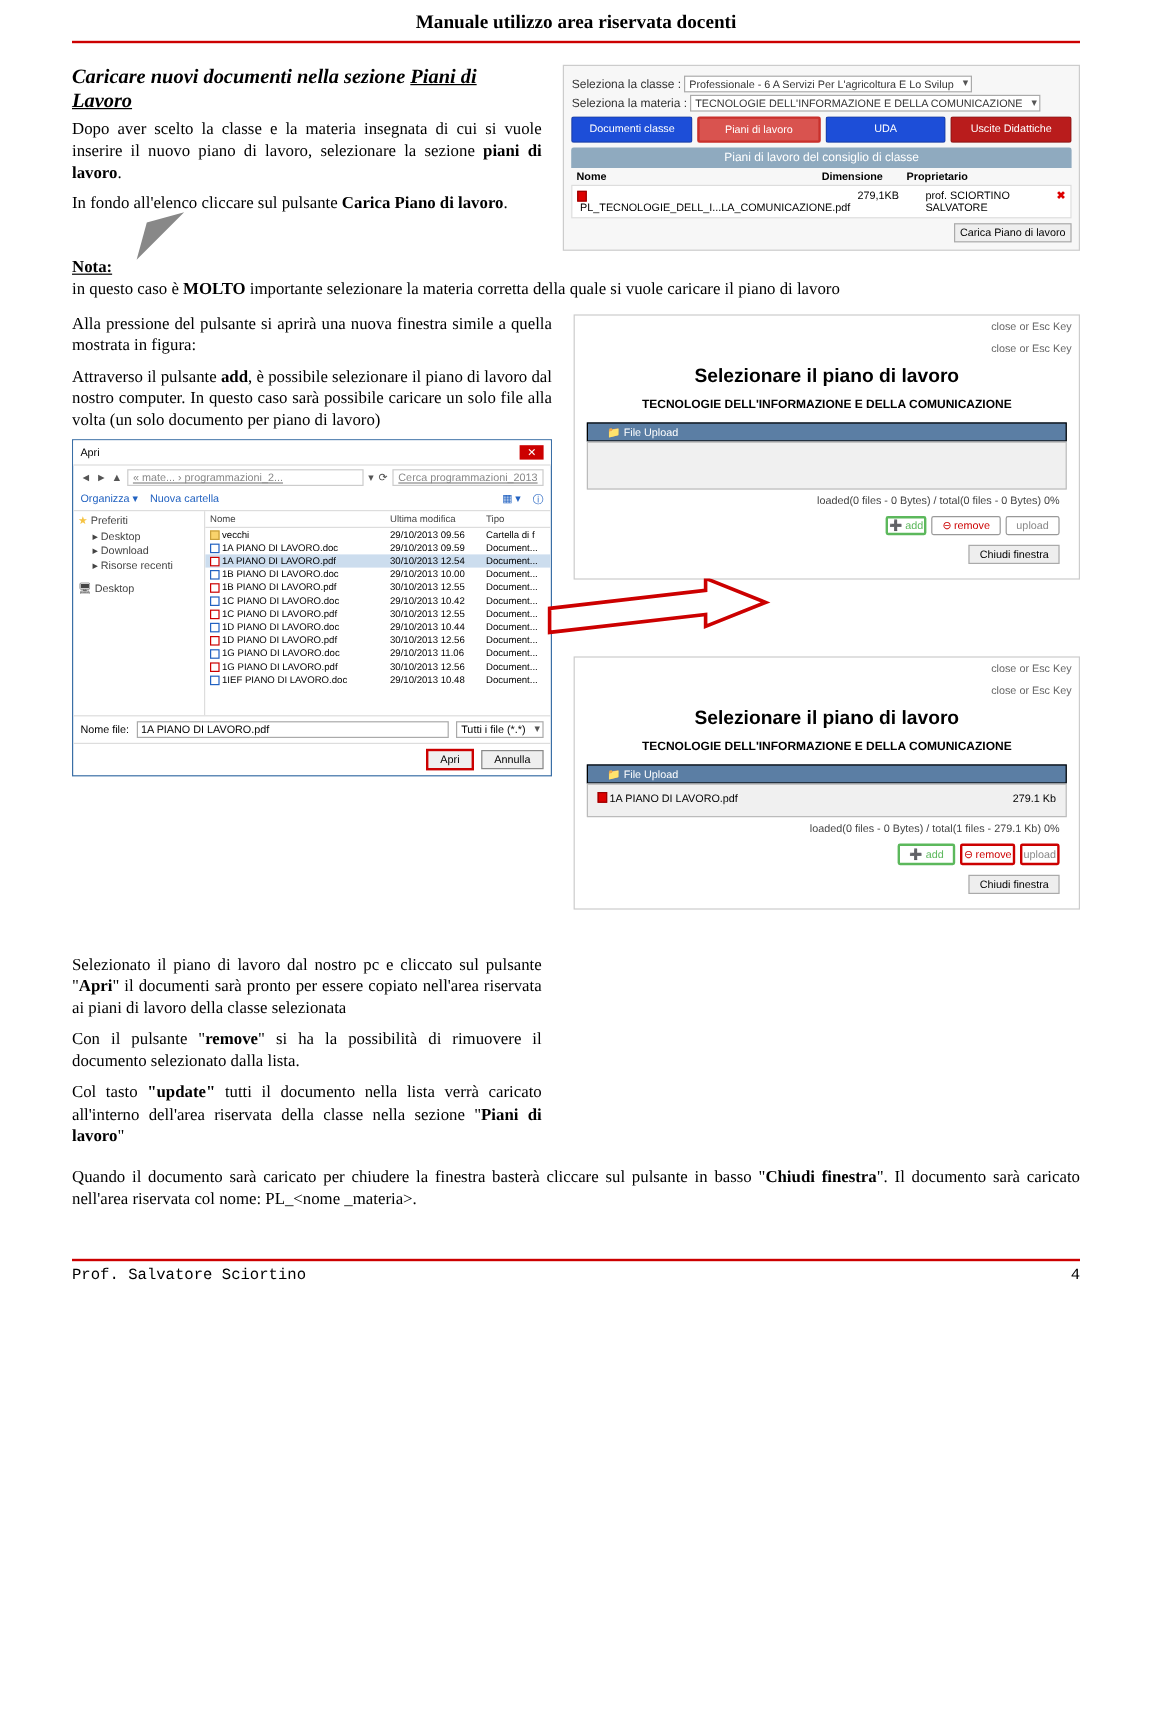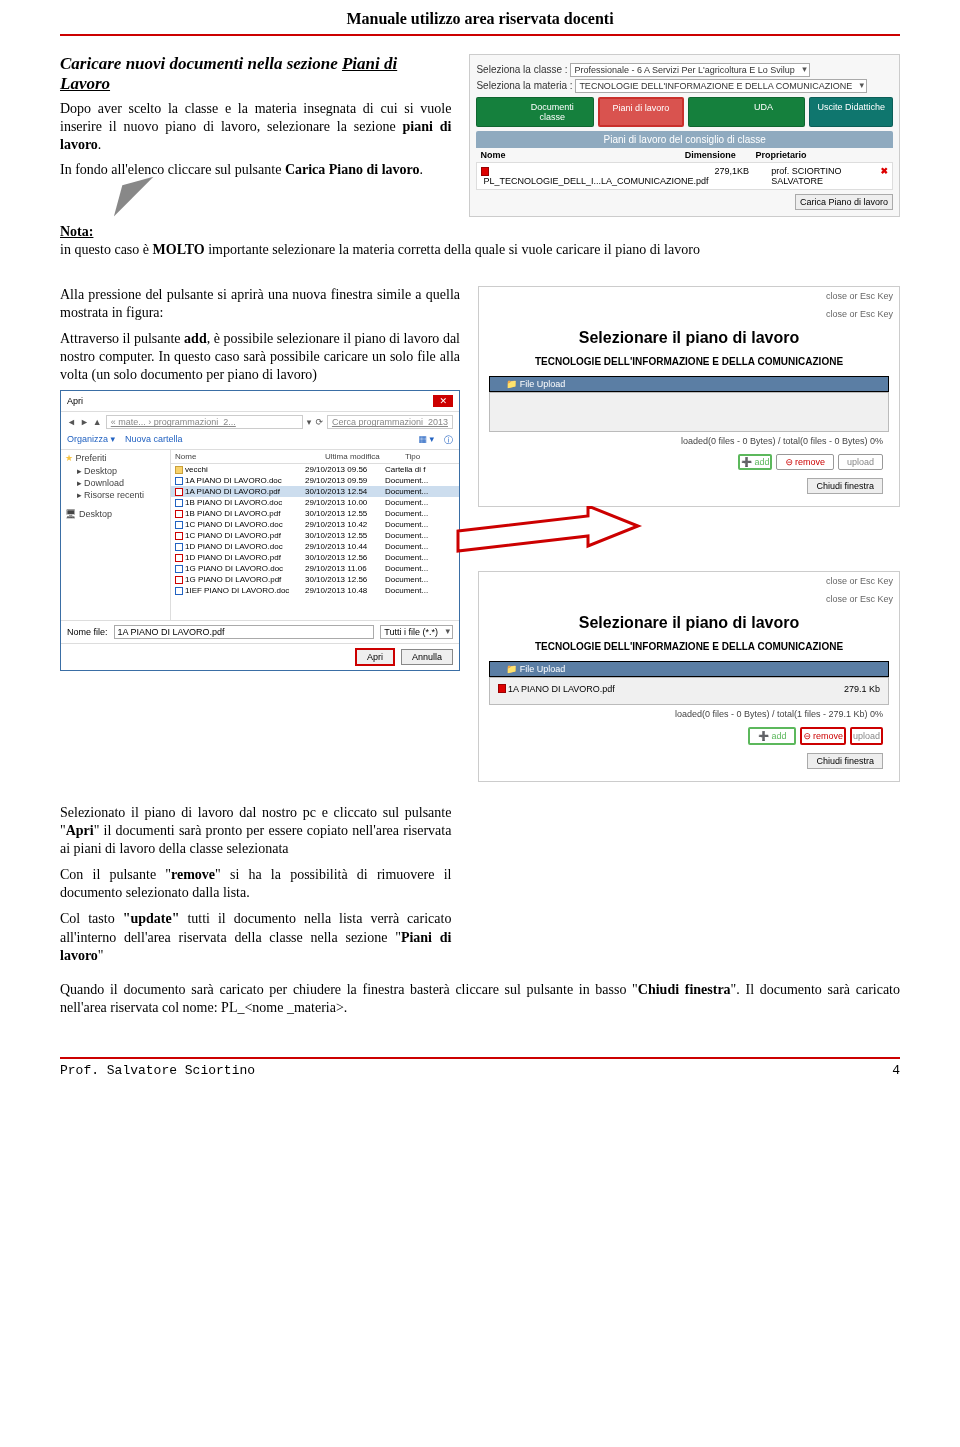--- a/index.html
+++ b/index.html
@@ -11,23 +11,23 @@
   p { text-align: justify; margin-bottom: 6px; line-height: 1.3; }
   .two-col { display: flex; gap: 18px; }
   .left-col { flex: 1; }
   .right-col { flex: 1.1; font-family: Arial, sans-serif; font-size: 10px; }
   .panel { border: 1px solid #ccc; background: #f7f7f7; padding: 6px; }
   .lbl { font-size: 10px; color: #333; margin: 2px 0; }
   .sel { display: inline-block; border: 1px solid #aaa; background: #fff; padding: 1px 14px 1px 3px; font-size: 9px; position: relative; }
   .sel::after { content: "▾"; position: absolute; right: 2px; top: 0; color: #555; }
   .btnrow { display: flex; gap: 4px; margin: 4px 0; }
   .btn { border-radius: 2px; padding: 4px 6px; font-size: 9px; color: #fff; text-align: center; flex: 1; border: 1px solid rgba(0,0,0,.2); }
-  .btn-green { background: #15803d; padding-left: 40px; }
+  .btn-green { background: #1d4ed8; }
   .btn-red { background: #d9534f; border: 2px solid #c9302c; }
-  .btn-teal { background: #0f766e; }
+  .btn-teal { background: #b91c1c; }
   .tbl-head { background: #8faabf; color: #fff; padding: 3px; font-size: 10px; border-radius: 2px 2px 0 0; text-align:center; }
   .tbl-row { display: flex; font-size: 9px; padding: 3px 2px; background: #fff; border: 1px solid #ddd; }
   .tbl-row span { padding: 0 2px; }
   .tbl-hdr { display:flex; font-weight:bold; font-size:9px; padding:2px; }
   .tbl-hdr span { padding:0 2px; }
   .carica-btn { display:inline-block; border:1px solid #aaa; background:#eee; font-size:9px; padding:2px 4px; margin-top:4px; float:right; }
   .pdf-ico { display:inline-block; width:8px; height:9px; background:#d00; border:1px solid #900; vertical-align:middle; margin-right:2px; }
   .x-red { color:#d00; font-weight:bold; }
   .grey-arrow { width:0; height:0; border-left:28px solid transparent; border-right:28px solid transparent; border-bottom:16px solid #888; transform: rotate(-45deg); margin: -2px 0 10px 40px; }
   .nota-u { text-decoration: underline; font-weight: bold; }
@@ -53,21 +53,21 @@
   .file-dialog .nav { padding:3px 6px; display:flex; align-items:center; gap:4px; color:#555; }
   .file-dialog .searchbox { border:1px solid #ccc; padding:1px 4px; color:#888;text-decoration:underline; }
   .file-dialog .tool { display:flex; padding:2px 6px; color:#2262c1; gap:10px; border-bottom:1px solid #ddd; }
   .file-dialog .body { display:flex; height:170px; }
   .file-dialog .side { width:110px; border-right:1px solid #ddd; padding:2px 4px; color:#444; }
   .file-dialog .side div { padding:1px 0; }
   .file-dialog .list { flex:1; overflow:hidden; }
   .file-dialog .list .lhdr { display:flex; border-bottom:1px solid #ddd; padding:2px 4px; color:#444; font-size:8px; }
   .file-dialog .list .litem { display:flex; padding:1px 4px; font-size:8px; }
   .file-dialog .list .litem.sel-row { background:#cde; }
-  .file-dialog .list .litem .c1 { width:130px; }
+  .file-dialog .list .litem .c1 { width:150px; }
   .file-dialog .list .litem .c2 { width:80px; }
   .file-dialog .list .litem .c3 { flex:1; }
   .file-dialog .footer { border-top:1px solid #ddd; padding:4px 6px; display:flex; align-items:center; gap:6px; }
   .file-dialog .footer input { border:1px solid #aaa; padding:1px 3px; font-size:9px; }
   .file-dialog .footer .fbtn { border:1px solid #888; padding:2px 10px; background:#efefef; }
   .file-dialog .footer .fbtn.apri { border:2px solid #c00; }
   .ico { display:inline-block; width:8px; height:8px; vertical-align:middle; margin-right:2px; border:1px solid #888; }
   .ico.folder { background:#f9d36b; border-color:#c9a03b; }
   .ico.doc { background:#fff; border-color:#2262c1; }
   .ico.pdfi { background:#fff; border-color:#c00; }
@@ -133,21 +133,21 @@
       <div style="clear:both"></div>
     </div>
   </div>
 </div>
 
 <p style="margin-top:6px;">
   <span class="nota-u">Nota:</span><br>
   <span>in questo caso è </span><b>MOLTO</b><span> importante selezionare la materia corretta della quale si vuole caricare il piano di lavoro</span>
 </p>
 
-<div class="two-col" style="margin-top:26px;">
+<div class="two-col" style="margin-top:10px;">
   <div class="left-col">
     <p>Alla pressione del pulsante si aprirà una nuova finestra simile a quella mostrata in figura:</p>
     <p style="margin-top:8px;">
       <span>Attraverso il pulsante </span><b>add</b><span>, è possibile selezionare il piano di lavoro dal nostro computer. In questo caso sarà possibile caricare un solo file alla volta (un solo documento per piano di lavoro)</span>
     </p>
 
     <div class="file-dialog" style="margin-top:6px;">
       <div class="titlebar">
         <span class="wtitle">Apri</span>
         <span class="x">✕</span>
@@ -311,21 +311,21 @@
               <span>upload</span>
             </span>
         </div>
         <span class="close-btn">Chiudi finestra</span>
         <div style="clear:both"></div>
       </div>
     </div>
   </div>
 </div>
 
-<div class="two-col" style="margin-top:8px;">
+<div class="two-col" style="margin-top:24px;">
   <div class="left-col">
     <p>
       <span>Selezionato il piano di lavoro dal nostro pc e cliccato sul pulsante "</span><b>Apri</b><span>" il documenti sarà pronto per essere copiato nell'area riservata ai piani di lavoro della classe selezionata</span>
     </p>
     <p style="margin-top:8px;">
       <span>Con il pulsante "</span><b>remove</b><span>" si ha la possibilità di rimuovere  il documento selezionato dalla lista.</span>
     </p>
     <p style="margin-top:8px;">
       <span>Col tasto </span><b>"update"</b><span> tutti il documento nella lista verrà caricato all'interno dell'area riservata della classe nella sezione "</span><b>Piani di lavoro</b><span>"</span>
     </p>

